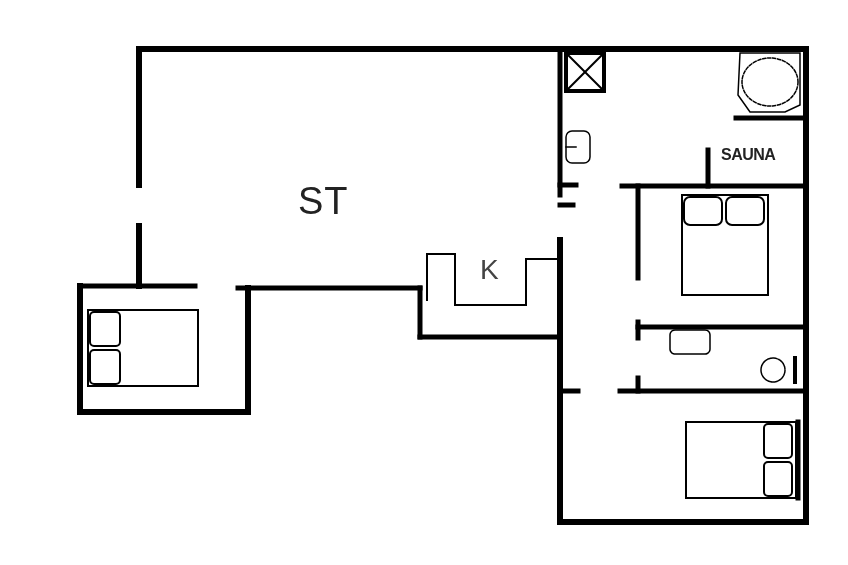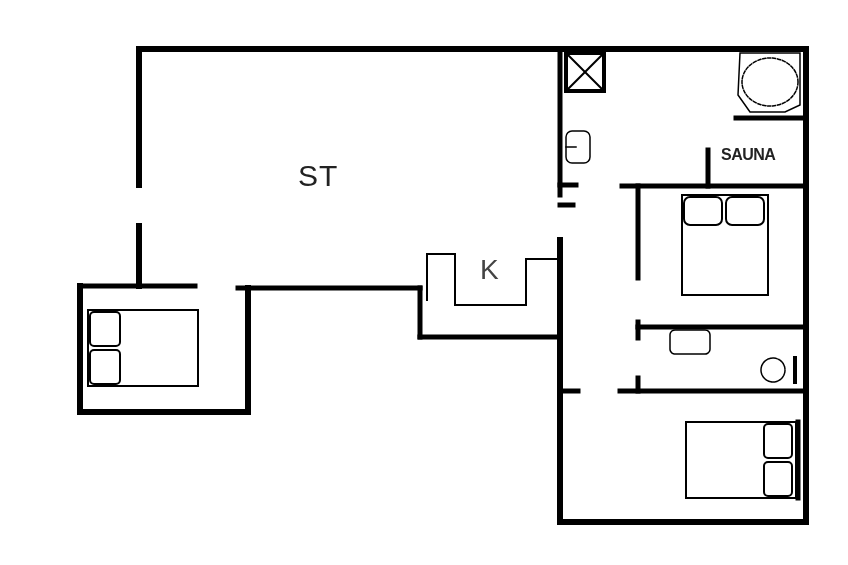--- a/index.html
+++ b/index.html
@@ -1,19 +1,19 @@
 <!DOCTYPE html>
 <html><head>
 <meta charset="utf-8">
 <style>
   html, body { margin:0; padding:0; background:#ffffff; }
   body { width:848px; height:565px; overflow:hidden; font-family:"Liberation Sans", sans-serif; }
   .plan { position:absolute; left:0; top:0; width:848px; height:565px; }
   .lbl { position:absolute; color:#222; font-family:"Liberation Sans", sans-serif; }
-  .lbl-st { left:298px; top:159px; font-size:30px; letter-spacing:1px; }
+  .lbl-st { left:298px; top:180px; font-size:38px; letter-spacing:1px; }
   .lbl-k { left:480px; top:254px; font-size:28px; color:#444; }
   .lbl-sauna { left:721px; top:146px; font-size:16px; font-weight:bold; letter-spacing:-0.5px; }
 </style>
 </head>
 <body>
 
 <div class="plan">
   <svg width="848" height="565" viewBox="0 0 848 565">
     <g stroke="#000" fill="none" stroke-linecap="square">
 

